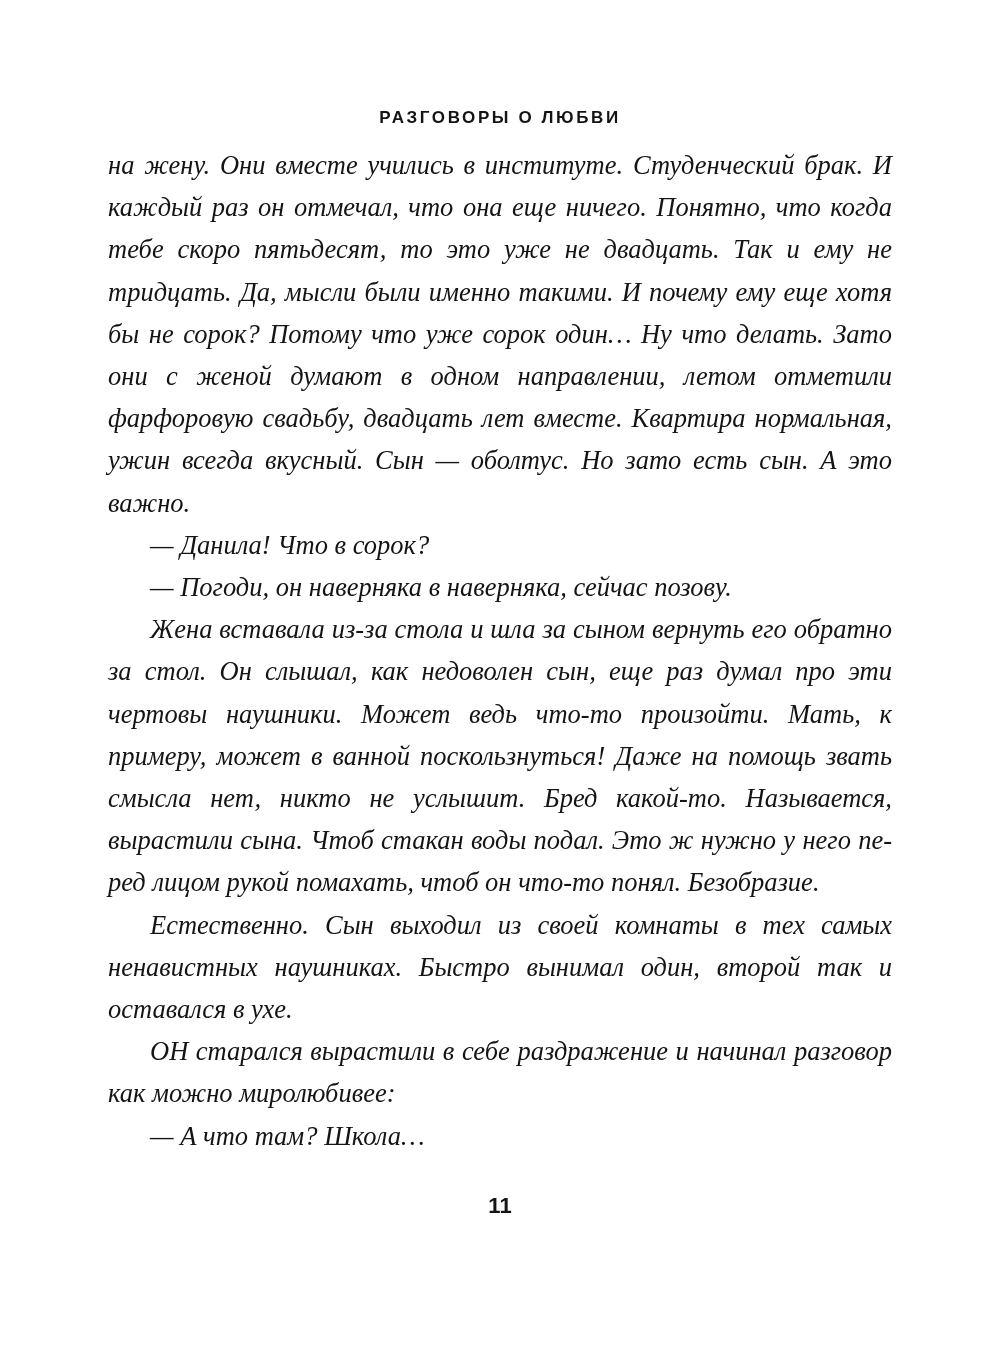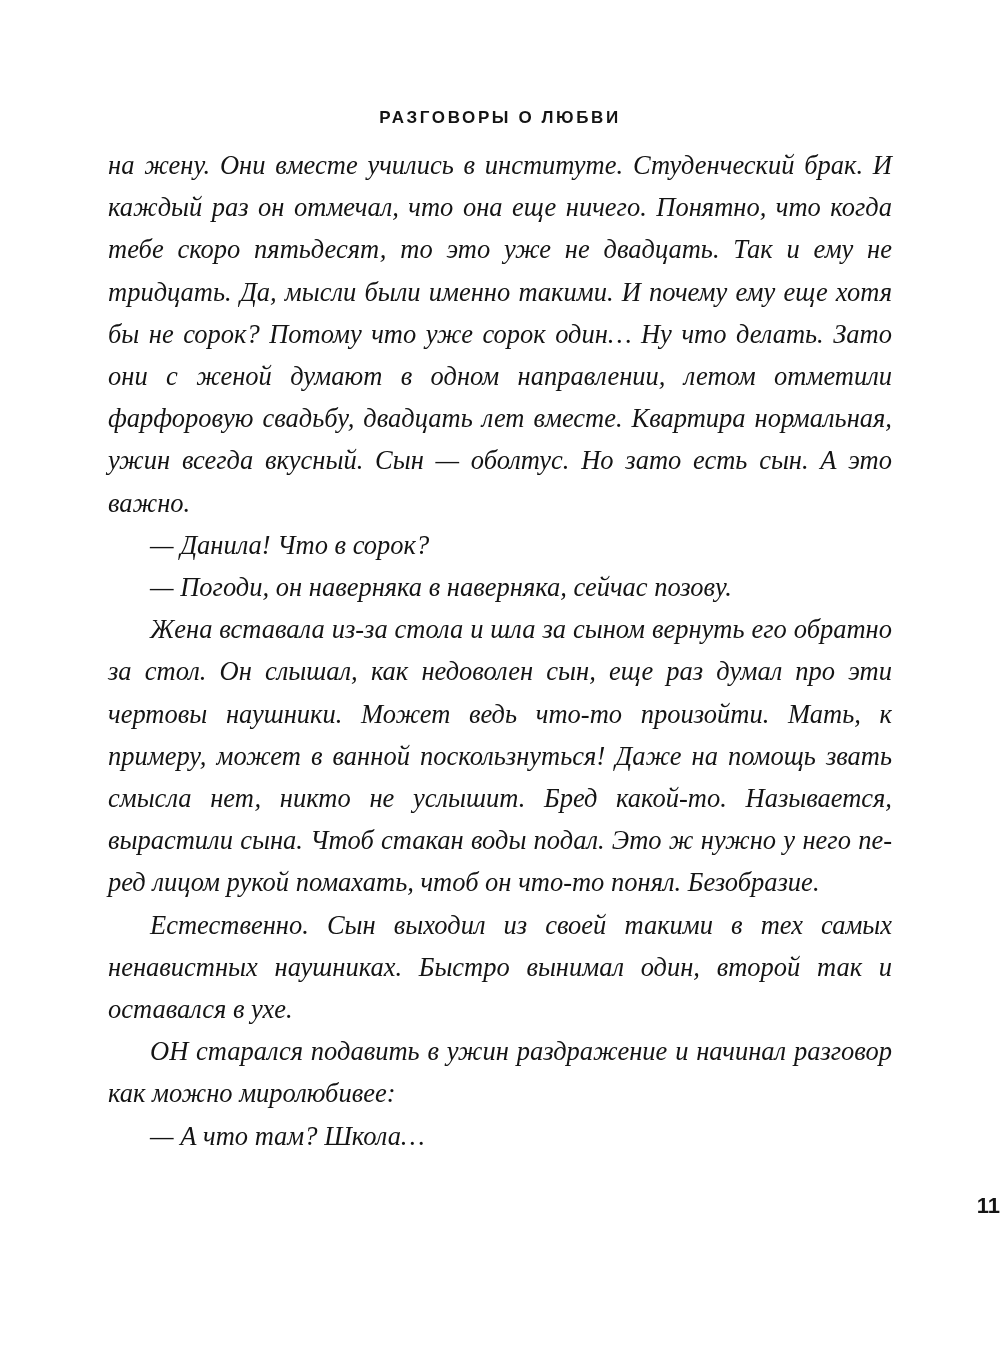--- a/index.html
+++ b/index.html
@@ -55,39 +55,39 @@
     text-indent: 42px;
   }
   p.first {
     text-indent: 0;
   }
   .folio {
     position: absolute;
     top: 1193px;
     left: 0;
     width: 1000px;
-    text-align: right;
+    text-align: center;
     font-family: "Liberation Sans", sans-serif;
     font-size: 22px;
     font-weight: 700;
     color: #141414;
   }
 </style>
 </head>
 <body>
 
 <div class="page">
 
   <div class="running-head">РАЗГОВОРЫ О ЛЮБВИ</div>
 
   <div class="text-block">
     <p class="first">на жену. Они вместе учились в институте. Студенческий брак. И каждый раз он отмечал, что она еще ничего. По­нятно, что когда тебе скоро пятьдесят, то это уже не два­дцать. Так и ему не тридцать. Да, мысли были именно такими. И почему ему еще хотя бы не сорок? Потому что уже сорок один… Ну что делать. Зато они с женой дума­ют в одном направлении, летом отметили фарфоровую свадьбу, двадцать лет вместе. Квартира нормальная, ужин всегда вкусный. Сын — оболтус. Но зато есть сын. А это важно.</p>
     <p class="indent">— Данила! Что в сорок?</p>
     <p class="indent">— Погоди, он наверняка в наверняка, сейчас позову.</p>
     <p class="indent">Жена вставала из-за стола и шла за сыном вернуть его обратно за стол. Он слышал, как недоволен сын, еще раз думал про эти чертовы наушники. Может ведь что-то произойти. Мать, к примеру, может в ванной по­скользнуться! Даже на помощь звать смысла нет, ни­кто не услышит. Бред какой-то. Называется, вырастили сына. Чтоб стакан воды подал. Это ж нужно у него пе­ред лицом рукой помахать, чтоб он что-то понял. Безо­бразие.</p>
-    <p class="indent">Естественно. Сын выходил из своей такими в тех са­мых ненавистных наушниках. Быстро вынимал один, второй так и оставался в ухе.</p>
-    <p class="indent">ОН старался подавить в ужин раздражение и начинал разговор как можно миролюбивее:</p>
+    <p class="indent">Естественно. Сын выходил из своей комнаты в тех са­мых ненавистных наушниках. Быстро вынимал один, второй так и оставался в ухе.</p>
+    <p class="indent">ОН старался вырастили в себе раздражение и начинал разговор как можно миролюбивее:</p>
     <p class="indent">— А что там? Школа…</p>
   </div>
 
   <div class="folio">11</div>
 
 </div>
 
 </body></html>

